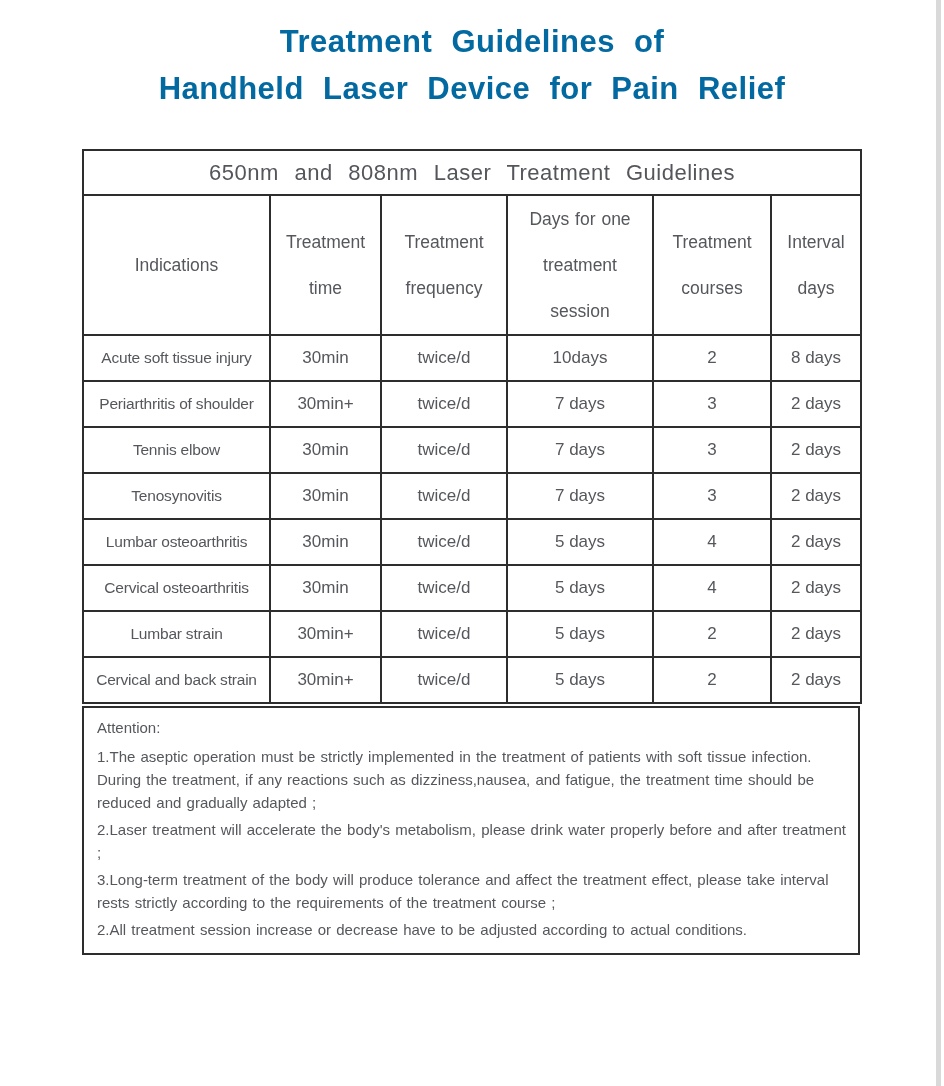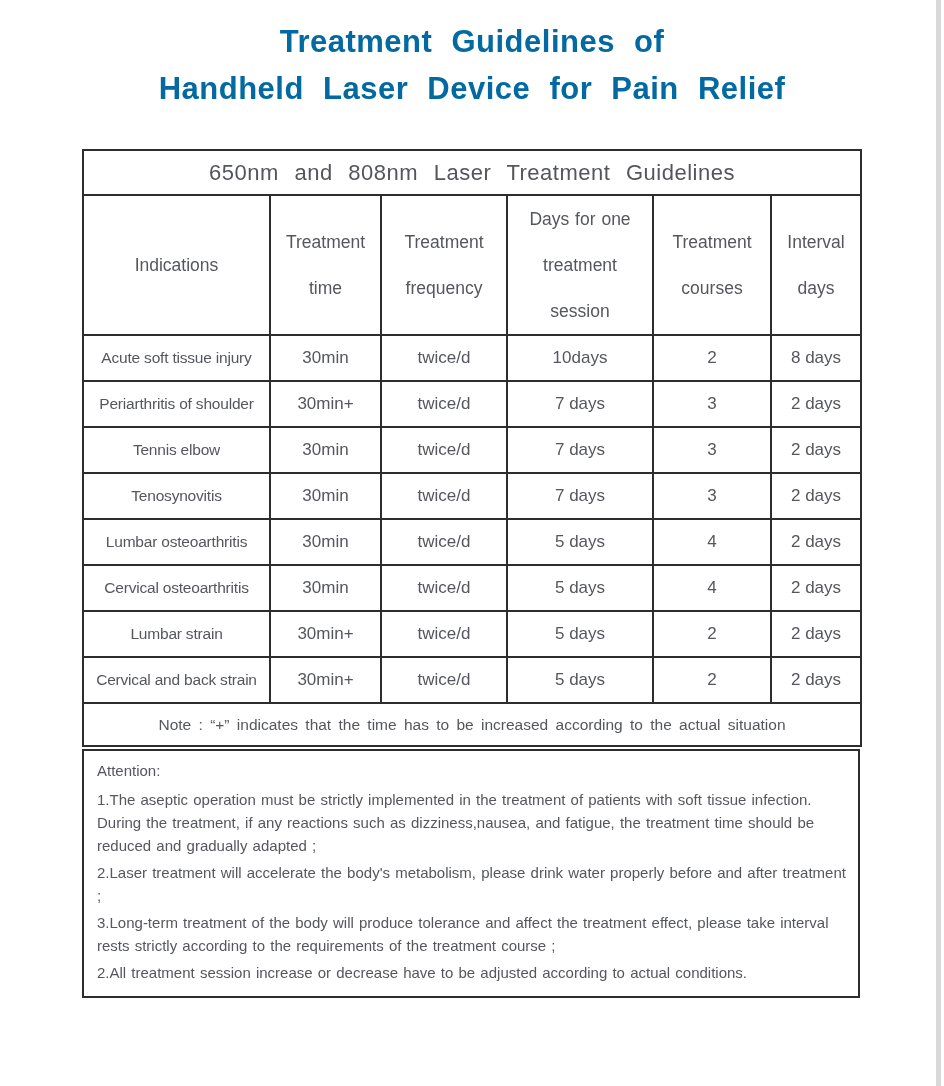--- a/index.html
+++ b/index.html
@@ -195,23 +195,20 @@
         </tr>
         <tr>
           <td class="data-cell indication-cell">Cervical and back strain</td>
           <td class="data-cell">30min+</td>
           <td class="data-cell">twice/d</td>
           <td class="data-cell">5 days</td>
           <td class="data-cell">2</td>
           <td class="data-cell">2 days</td>
         </tr>
 
-        <tr>
-          <td class="note-cell" colspan="6">Note :  “+” indicates that the time has to be increased according to the actual situation</td>
-        </tr>
       </tbody>
     </table>
   </div>
 
   <div class="attention-box">
     <p class="att-heading">Attention:</p>
     <p class="att-item">1.The aseptic operation must be strictly implemented in the treatment of patients with soft tissue infection. During the treatment, if any reactions such as dizziness,nausea, and fatigue, the treatment time should be reduced and gradually adapted ;</p>
     <p class="att-item">2.Laser treatment will accelerate the body's metabolism, please drink water properly before and after treatment ;</p>
     <p class="att-item">3.Long-term treatment of the body will produce tolerance and affect the treatment effect, please take interval rests strictly according to the requirements of the treatment course ;</p>
     <p class="att-item">2.All treatment session increase or decrease have to be adjusted according to actual conditions.</p>

